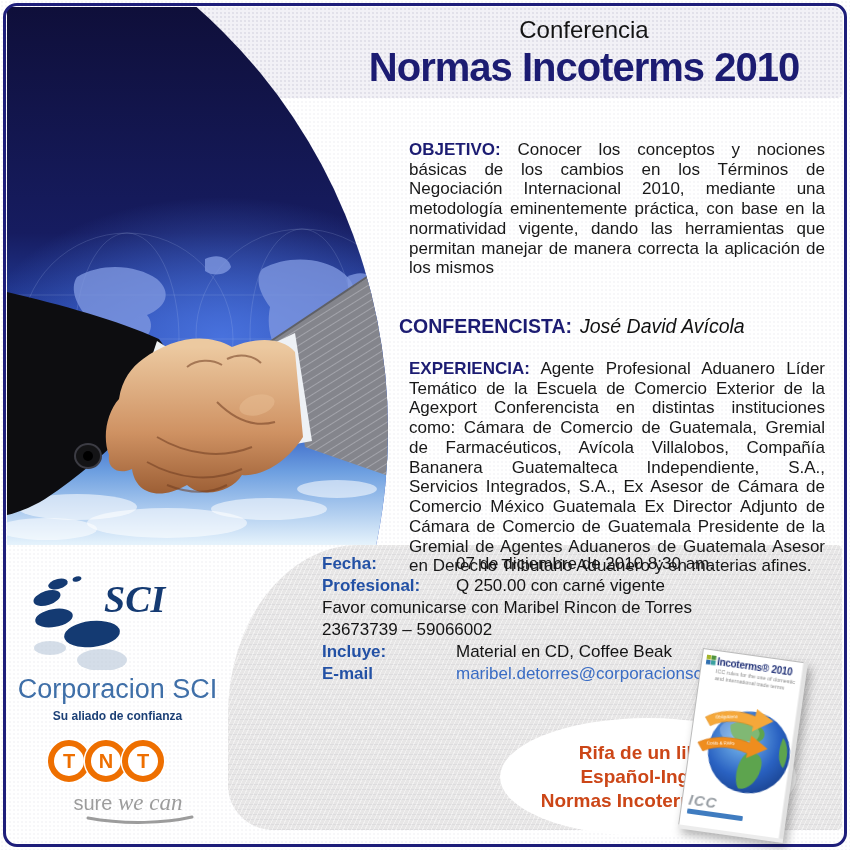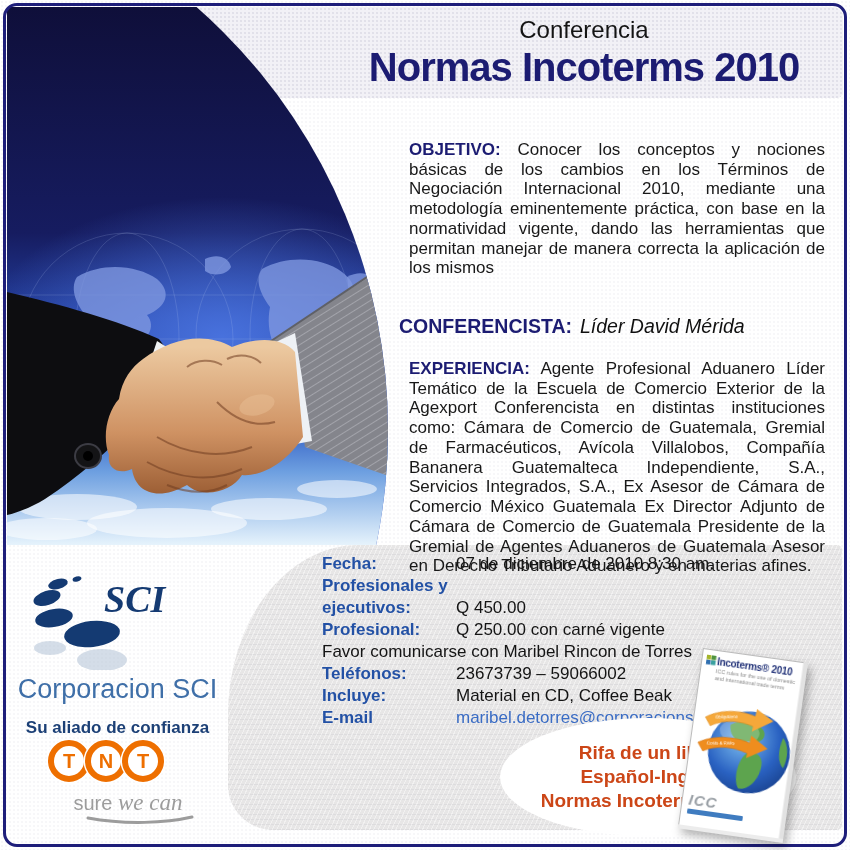--- a/index.html
+++ b/index.html
@@ -35,21 +35,21 @@
   .rlabel{flex:0 0 134px;font-weight:bold;color:#2351a5;}
   .rvalue{flex:1;color:#141414;}
   .rvalue.link{color:#3a6cc4;cursor:pointer;}
   
   .raffle{position:absolute;left:500px;top:718px;width:296px;height:118px;background:#fff;border-radius:50%;
           display:flex;flex-direction:column;align-items:center;justify-content:center;z-index:6;
           color:#cc4617;font-weight:bold;font-size:19px;line-height:24px;text-align:center;}
   
   .sci{position:absolute;left:10px;top:570px;width:215px;z-index:3;text-align:center;}
   .sci-name{font-size:27px;color:#3f6fa8;margin-top:0;}
-  .sci-tag{font-size:17px;font-weight:600;color:#1c4076;margin-top:13px;}
+  .sci-tag{font-size:12px;font-weight:600;color:#1c4076;margin-top:4px;}
   
   .tnt{position:absolute;left:48px;top:740px;z-index:3;width:160px;}
   .tnt-circles{display:flex;}
   .tnt-circle{width:30px;height:30px;border:6px solid #ee6f00;border-radius:50%;background:#fff;
               color:#ee6f00;font-weight:bold;font-size:20px;display:flex;align-items:center;justify-content:center;
               margin-right:-5px;box-shadow:0 0 0 1.5px #fff;}
   .tnt-tag{margin-top:8px;text-align:center;color:#9c9c9c;font-size:20px;}
   .tnt-tag .script{font-family:"Liberation Serif",serif;font-style:italic;font-size:23px;}
   .tnt-swoosh{display:block;margin:-2px 0 0 38px;}
   
@@ -153,43 +153,38 @@
           <path d="M220,352 C232,346 246,348 254,356"></path>
           <path d="M210,395 C230,415 250,420 268,415"></path>
         </g>
         <ellipse cx="250" cy="398" rx="18" ry="10" fill="#e8bd93" fill-opacity=".5" transform="rotate(-15 250 398)"></ellipse>
       </g>
     </g>
   </svg>
 
   <div class="col">
     <p class="para"><span class="lbl">OBJETIVO:</span> <span>Conocer los conceptos y nociones básicas de los cambios en los Términos de Negociación Internacional 2010, mediante una metodología eminentemente práctica, con base en la normatividad vigente, dando las herramientas que permitan manejar de manera correcta la aplicación de los mismos</span></p>
-    <p class="speaker"><span class="lbl">CONFERENCISTA:</span><span class="name">Líder David Mérida</span></p>
+    <p class="speaker"><span class="lbl">CONFERENCISTA:</span><span class="name">José David Avícola</span></p>
     <p class="para"><span class="lbl">EXPERIENCIA:</span> <span>Agente Profesional Aduanero Líder Temático de la Escuela de Comercio Exterior de la Agexport Conferencista en distintas instituciones como: Cámara de Comercio de Guatemala, Gremial de Farmacéuticos, Avícola Villalobos, Compañía Bananera Guatemalteca Independiente, S.A., Servicios Integrados, S.A., Ex Asesor de Cámara de Comercio México Guatemala Ex Director Adjunto de Cámara de Comercio de Guatemala Presidente de la Gremial de Agentes Aduaneros de Guatemala Asesor en Derecho Tributario Aduanero y en materias afines.</span></p>
   </div>
 
   <div class="panel">
     <div class="rows">
       <div class="row">
           <span class="rlabel">Fecha:</span>
           <span class="rvalue">07 de diciembre de 2010 8:30 am.</span>
         </div>
       <div class="row">
-          <span class="rlabel">Profesionales y ejecutivos:</span>
-          <span class="rvalue">Q 450.00</span>
-        </div>
-      <div class="row">
           <span class="rlabel">Profesional:</span>
           <span class="rvalue">Q 250.00 con carné vigente</span>
         </div>
       <div class="row">
           <span class="rvalue">Favor comunicarse con Maribel Rincon de Torres</span>
         </div>
       <div class="row">
-          <span class="rlabel">Teléfonos:</span>
           <span class="rvalue">23673739 – 59066002</span>
         </div>
       <div class="row">
           <span class="rlabel">Incluye:</span>
           <span class="rvalue">Material en CD, Coffee Beak</span>
         </div>
       <div class="row">
           <span class="rlabel">E-mail</span>
           <span class="rvalue link">maribel.detorres@corporacionsci.com</span>
         </div>

